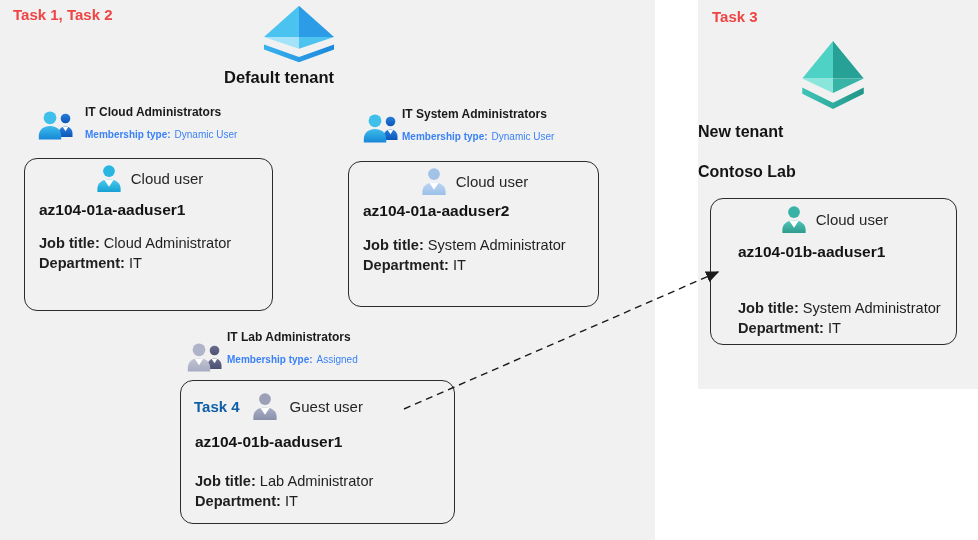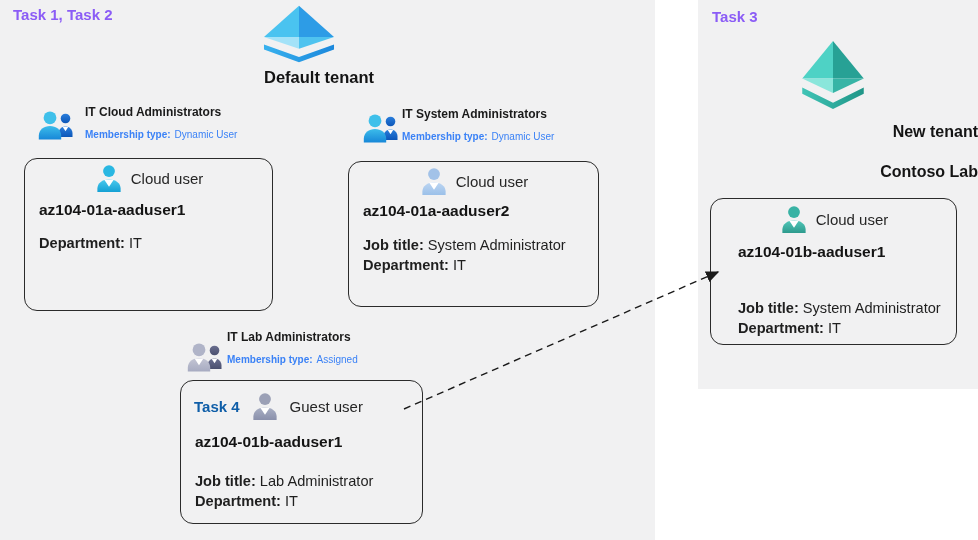--- a/index.html
+++ b/index.html
@@ -8,27 +8,27 @@
     width: 978px; height: 540px;
     font-family: "Liberation Sans", sans-serif;
     color: #1f1f1f;
     background: #ffffff;
     overflow: hidden;
   }
   .panel { position: absolute; background: #f1f1f2; }
   .task-label {
     position: absolute;
     font-weight: 700; font-size: 15px;
-    color: #8b5cf6;
+    color: #ef4444;
     white-space: nowrap;
   }
   .tenant-title {
     position: absolute;
     font-weight: 700; font-size: 16.5px; color: #141414;
-    text-align: right; white-space: nowrap;
+    text-align: left; white-space: nowrap;
   }
   .group-title {
     position: absolute;
     font-weight: 700; font-size: 12px; color: #1a1a1a;
     white-space: nowrap;
   }
   .membership {
     position: absolute;
     font-size: 10px; color: #3b82f6; white-space: nowrap;
   }
@@ -143,20 +143,21 @@
     <div class="user-header" style="top:4px;">
       <svg width="30" height="30" viewBox="0 0 32 32">
         <circle cx="16" cy="8.6" r="6.3" fill="#29b7e2"></circle>
         <path d="M3.6,31 L3.6,27.3 C3.6,21.3 9,17.2 16,17.2 C23,17.2 28.4,21.3 28.4,27.3 L28.4,31 Z" fill="url(#gCyan)"></path>
         <path d="M10.8,17.5 L16,25.4 L21.2,17.5 Z" fill="#ffffff"></path>
       </svg>
       <span class="user-type">Cloud user</span>
     </div>
     <div class="user-name" style="left:14px; top:42px;">az104-01a-aaduser1</div>
     <div class="user-fields" style="left:14px; top:74px;">
+      <div class="field"><b>Job title:</b><span class="fv">Cloud Administrator</span></div>
       <div class="field"><b>Department:</b><span class="fv">IT</span></div>
     </div>
   </div>
 
   <svg class="icon-abs" style="left:361px; top:112px;" width="42" height="33" viewBox="0 0 40 33">
     <circle cx="28.5" cy="9.5" r="4.8" fill="url(#gBlueBack)"></circle>
     <path d="M21.5,28 L21.5,24.6 C21.5,20.2 24.6,17.5 28.5,17.5 C32.4,17.5 35.5,20.2 35.5,24.6 L35.5,28 Z" fill="url(#gBlueBack)"></path>
     <path d="M25.6,17.8 L28.5,22.2 L31.4,17.8 Z" fill="#ffffff"></path>
     <circle cx="13" cy="8.8" r="6.4" fill="#3fc0ea"></circle>
     <path d="M1.8,30.5 L1.8,26.8 C1.8,20.8 7,17.1 13,17.1 C19,17.1 24.2,20.8 24.2,26.8 L24.2,30.5 Z" fill="url(#gBlueFront)"></path>
@@ -188,21 +189,21 @@
     <path d="M25.6,17.8 L28.5,22.2 L31.4,17.8 Z" fill="#ffffff"></path>
     <circle cx="13" cy="8.8" r="6.4" fill="#b0b4c8"></circle>
     <path d="M1.8,30.5 L1.8,26.8 C1.8,20.8 7,17.1 13,17.1 C19,17.1 24.2,20.8 24.2,26.8 L24.2,30.5 Z" fill="url(#gGrayFront)"></path>
     <path d="M8.6,17.5 L13,24.2 L17.4,17.5 Z" fill="#ffffff"></path>
   </svg>
   <div class="group-title" style="left:227px; top:330px;">IT Lab Administrators</div>
   <div class="membership" style="left:227px; top:354px;">
     <b>Membership type:</b><span class="fv">Assigned</span>
   </div>
 
-  <div class="user-box" style="left:180px; top:380px; width:241px; height:142px;">
+  <div class="user-box" style="left:180px; top:380px; width:241px; height:142px;padding-left:32px;">
     <div class="user-header left-align" style="top:10px;">
       <span class="inline-task">Task 4</span>
       <svg width="30" height="30" viewBox="0 0 32 32">
         <circle cx="16" cy="8.6" r="6.3" fill="#9ba0b6"></circle>
         <path d="M3.6,31 L3.6,27.3 C3.6,21.3 9,17.2 16,17.2 C23,17.2 28.4,21.3 28.4,27.3 L28.4,31 Z" fill="url(#gGray)"></path>
         <path d="M10.8,17.5 L16,25.4 L21.2,17.5 Z" fill="#ffffff"></path>
       </svg>
       <span class="user-type">Guest user</span>
     </div>
     <div class="user-name" style="left:14px; top:52px;">az104-01b-aaduser1</div>

